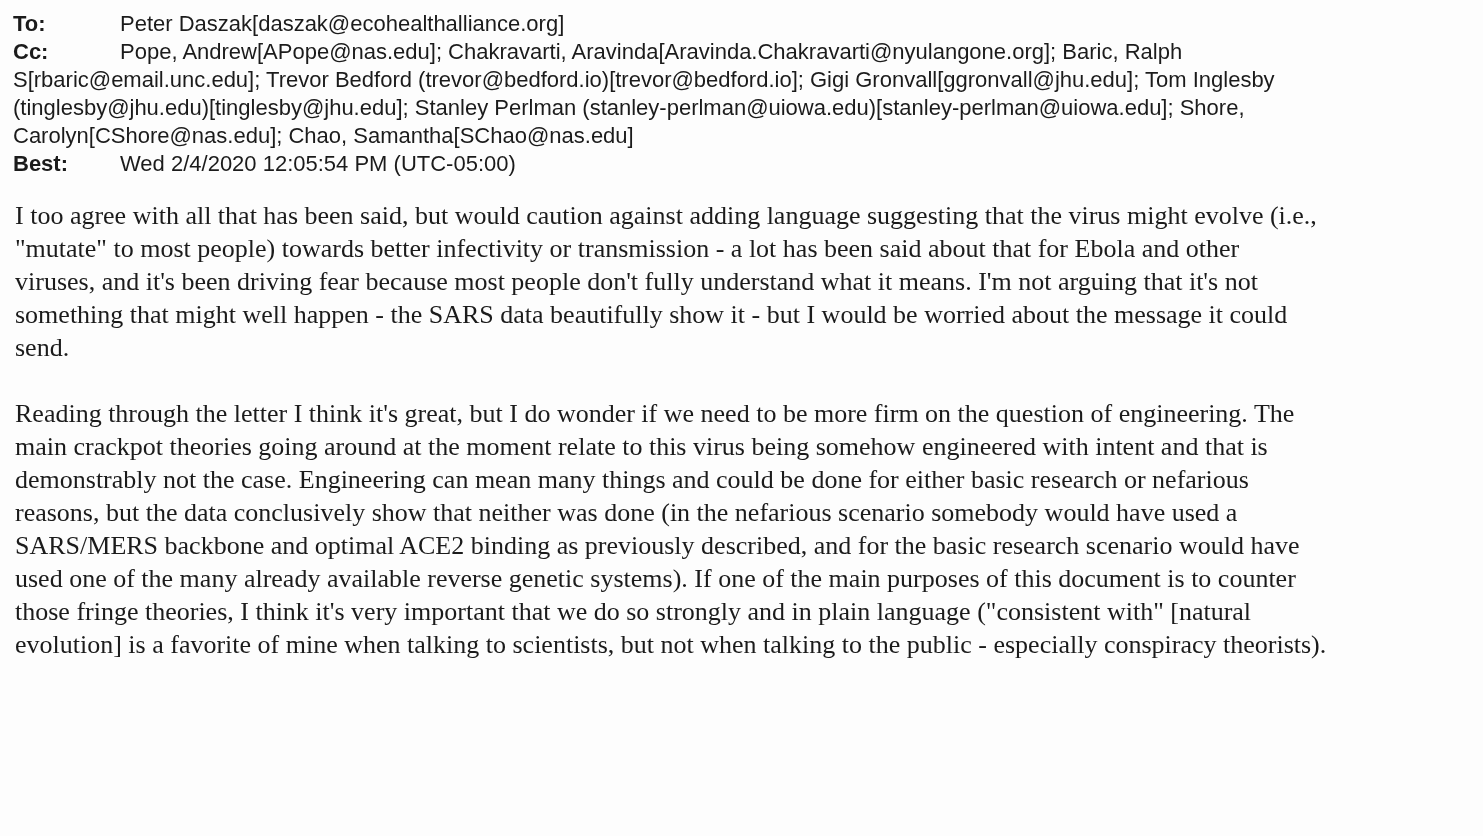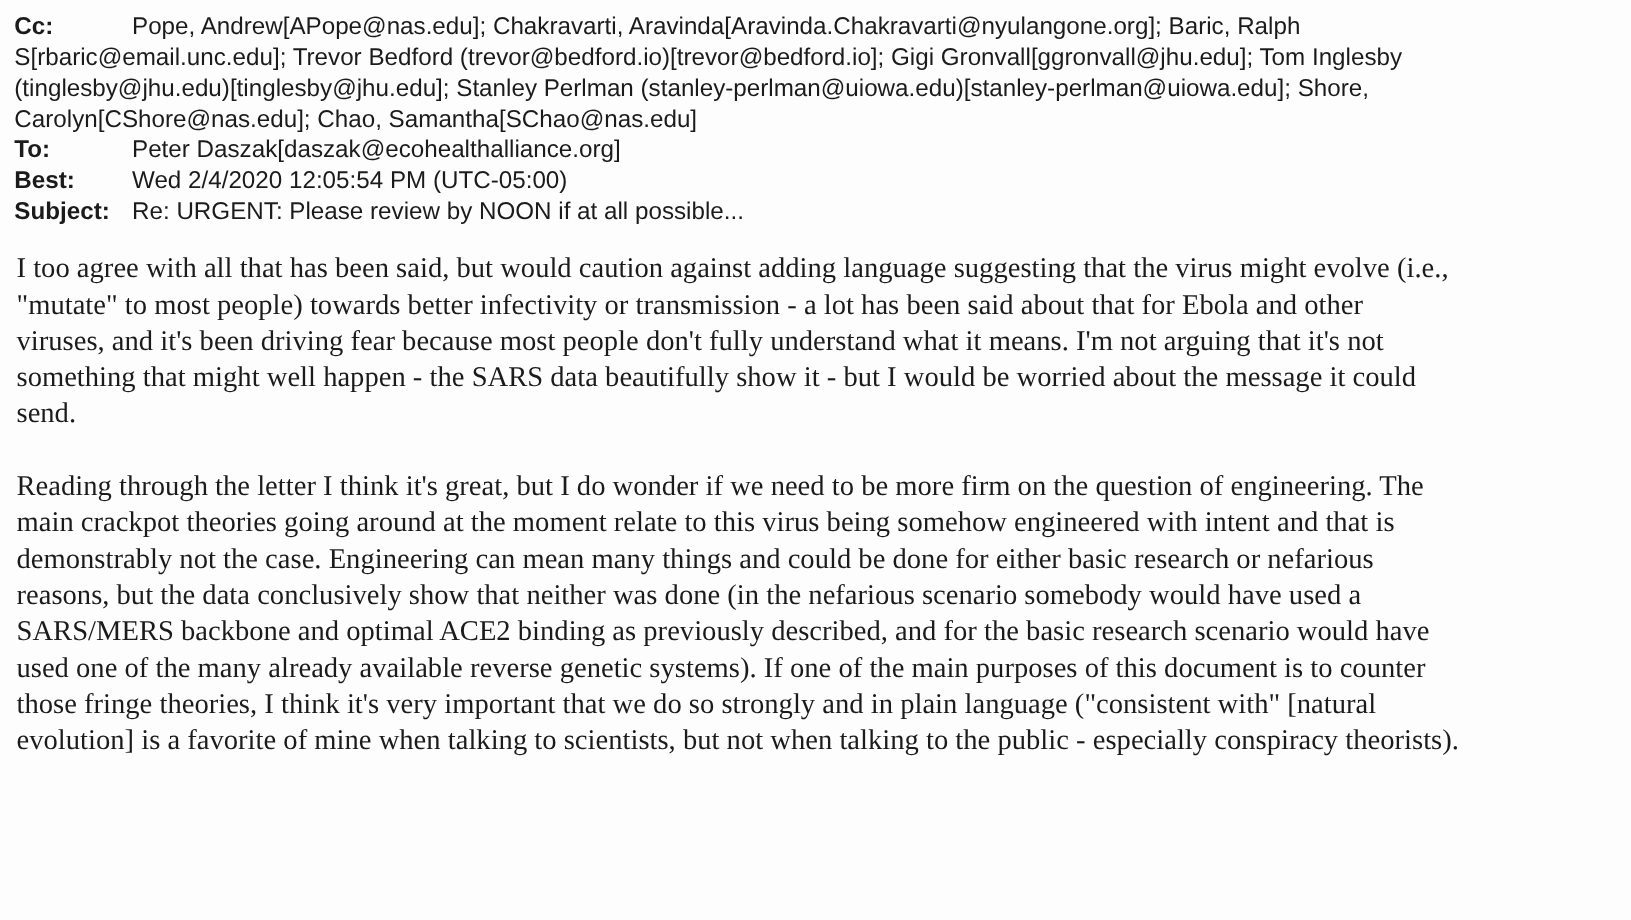--- a/index.html
+++ b/index.html
@@ -45,27 +45,26 @@
   .para + .para {
     margin-top: 33px;
   }
 </style>
 </head>
 <body>
 
 <div class="page">
 
   <div class="headers">
+    <div class="hrow"><span class="hlabel">To:</span><span class="hvalue">Peter Daszak[daszak@ecohealthalliance.org]</span></div>
     <div class="hrow"><span class="hlabel">Cc:</span><span class="hvalue">Pope, Andrew[APope@nas.edu]; Chakravarti, Aravinda[Aravinda.Chakravarti@nyulangone.org]; Baric, Ralph
 S[rbaric@email.unc.edu]; Trevor Bedford (trevor@bedford.io)[trevor@bedford.io]; Gigi Gronvall[ggronvall@jhu.edu]; Tom Inglesby
 (tinglesby@jhu.edu)[tinglesby@jhu.edu]; Stanley Perlman (stanley-perlman@uiowa.edu)[stanley-perlman@uiowa.edu]; Shore,
 Carolyn[CShore@nas.edu]; Chao, Samantha[SChao@nas.edu]</span></div>
-    <div class="hrow"><span class="hlabel">To:</span><span class="hvalue">Peter Daszak[daszak@ecohealthalliance.org]</span></div>
     <div class="hrow"><span class="hlabel">Best:</span><span class="hvalue">Wed 2/4/2020 12:05:54 PM (UTC-05:00)</span></div>
-    <div class="hrow"><span class="hlabel">Subject:</span><span class="hvalue">Re: URGENT: Please review by NOON if at all possible...</span></div>
   </div>
 
   <div class="body-block">
     <p class="para">I too agree with all that has been said, but would caution against adding language suggesting that the virus might evolve (i.e.,
 "mutate" to most people) towards better infectivity or transmission - a lot has been said about that for Ebola and other
 viruses, and it's been driving fear because most people don't fully understand what it means. I'm not arguing that it's not
 something that might well happen - the SARS data beautifully show it - but I would be worried about the message it could
 send.</p>
     <p class="para">Reading through the letter I think it's great, but I do wonder if we need to be more firm on the question of engineering. The
 main crackpot theories going around at the moment relate to this virus being somehow engineered with intent and that is

